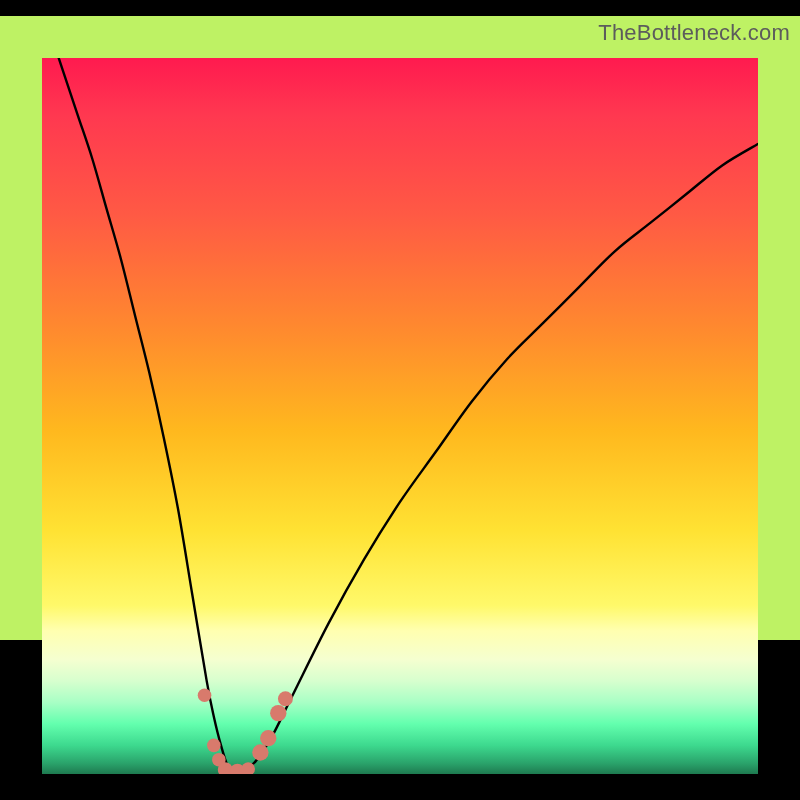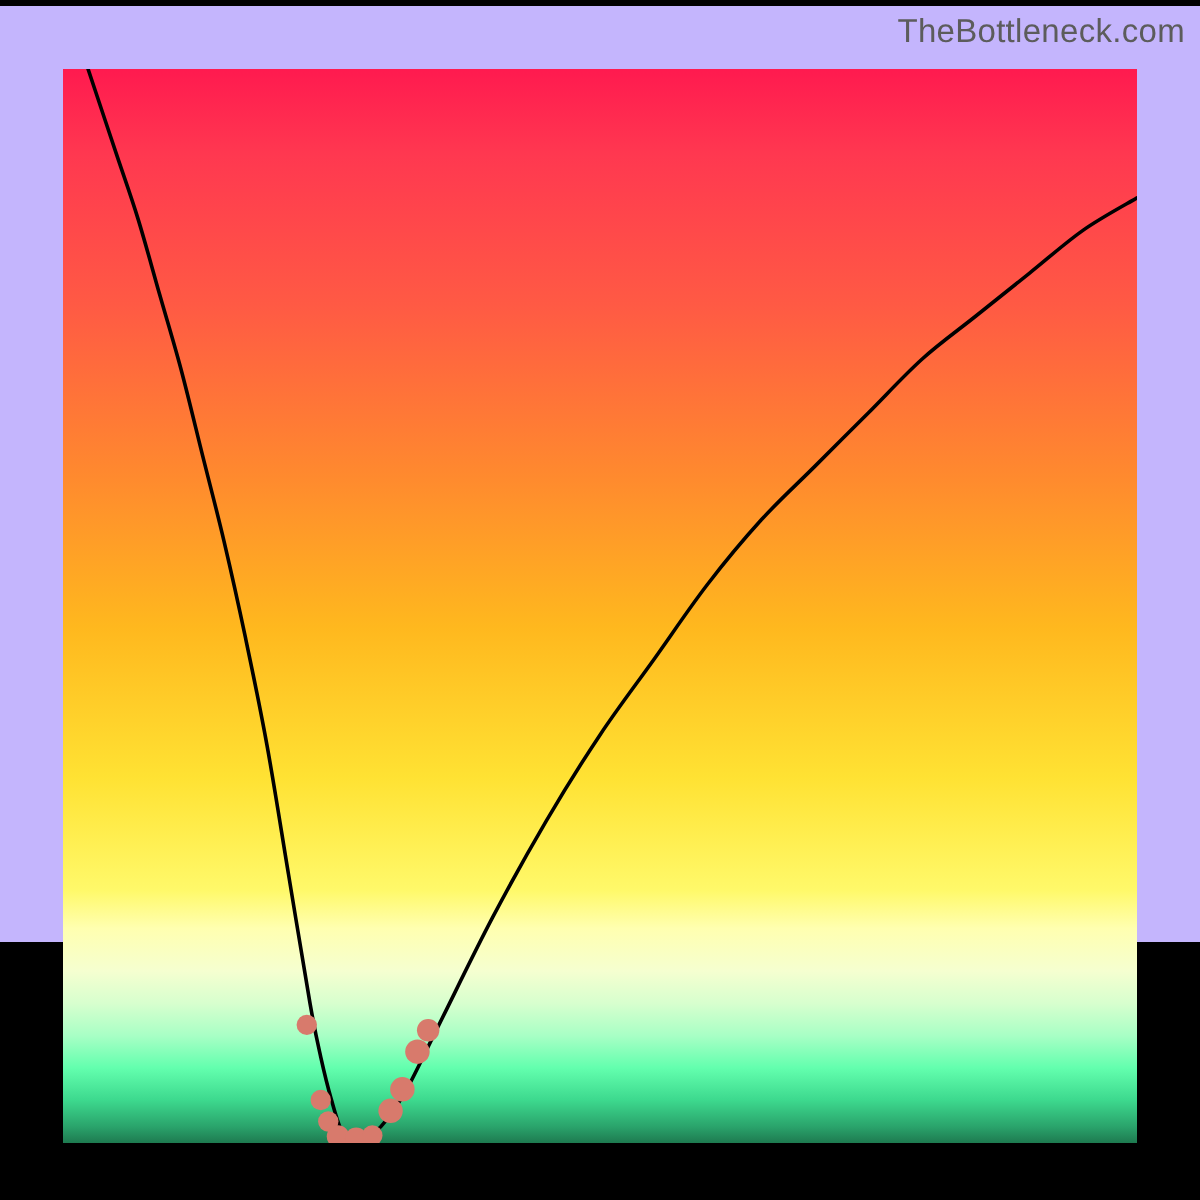--- a/index.html
+++ b/index.html
@@ -7,24 +7,24 @@
     padding: 0;
     width: 800px;
     height: 800px;
     background: #000;
     overflow: hidden;
     font-family: Arial, Helvetica, sans-serif;
   }
   .frame {
     position: absolute;
     left: 0;
-    top: 4px;
+    top: 16px;
     width: 800px;
     height: 624px;
-    background: #c4b5fd;
+    background: #bef264;
   }
   .plot {
     position: absolute;
     left: 42px;
     top: 42px;
     width: 716px;
     height: 716px;
     background: linear-gradient(
       to bottom,
       #ff1a4f 0%,

